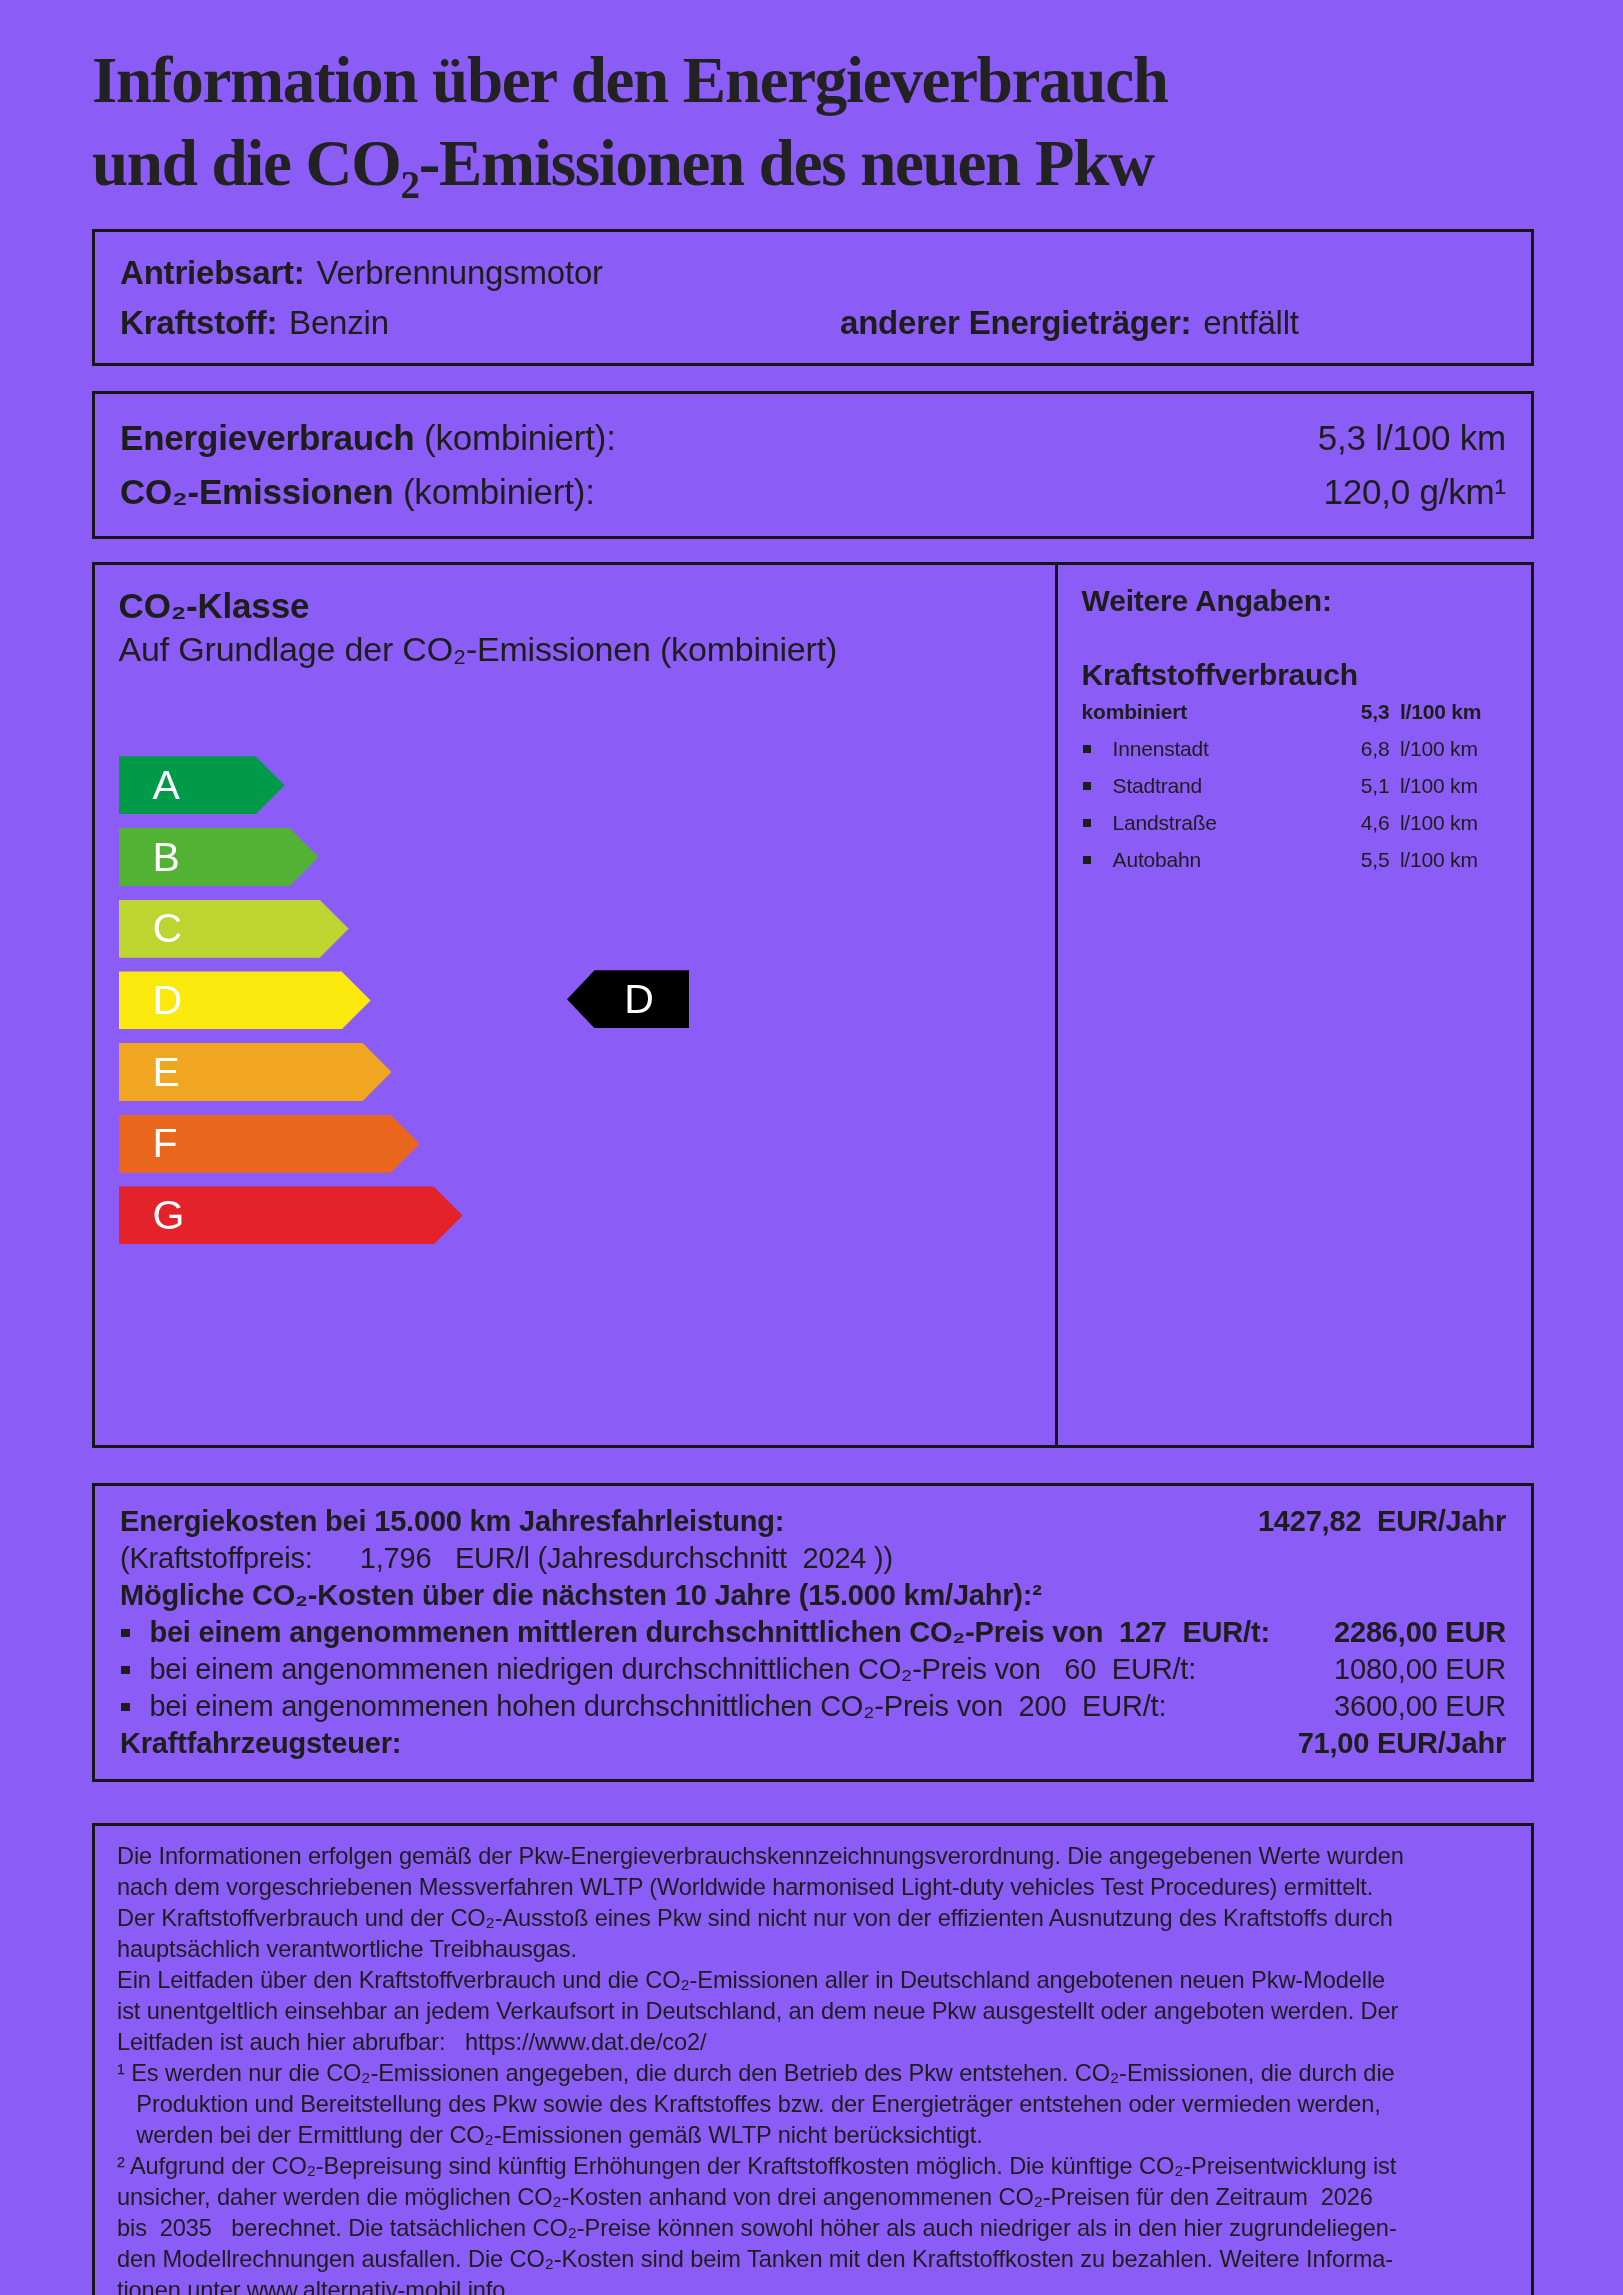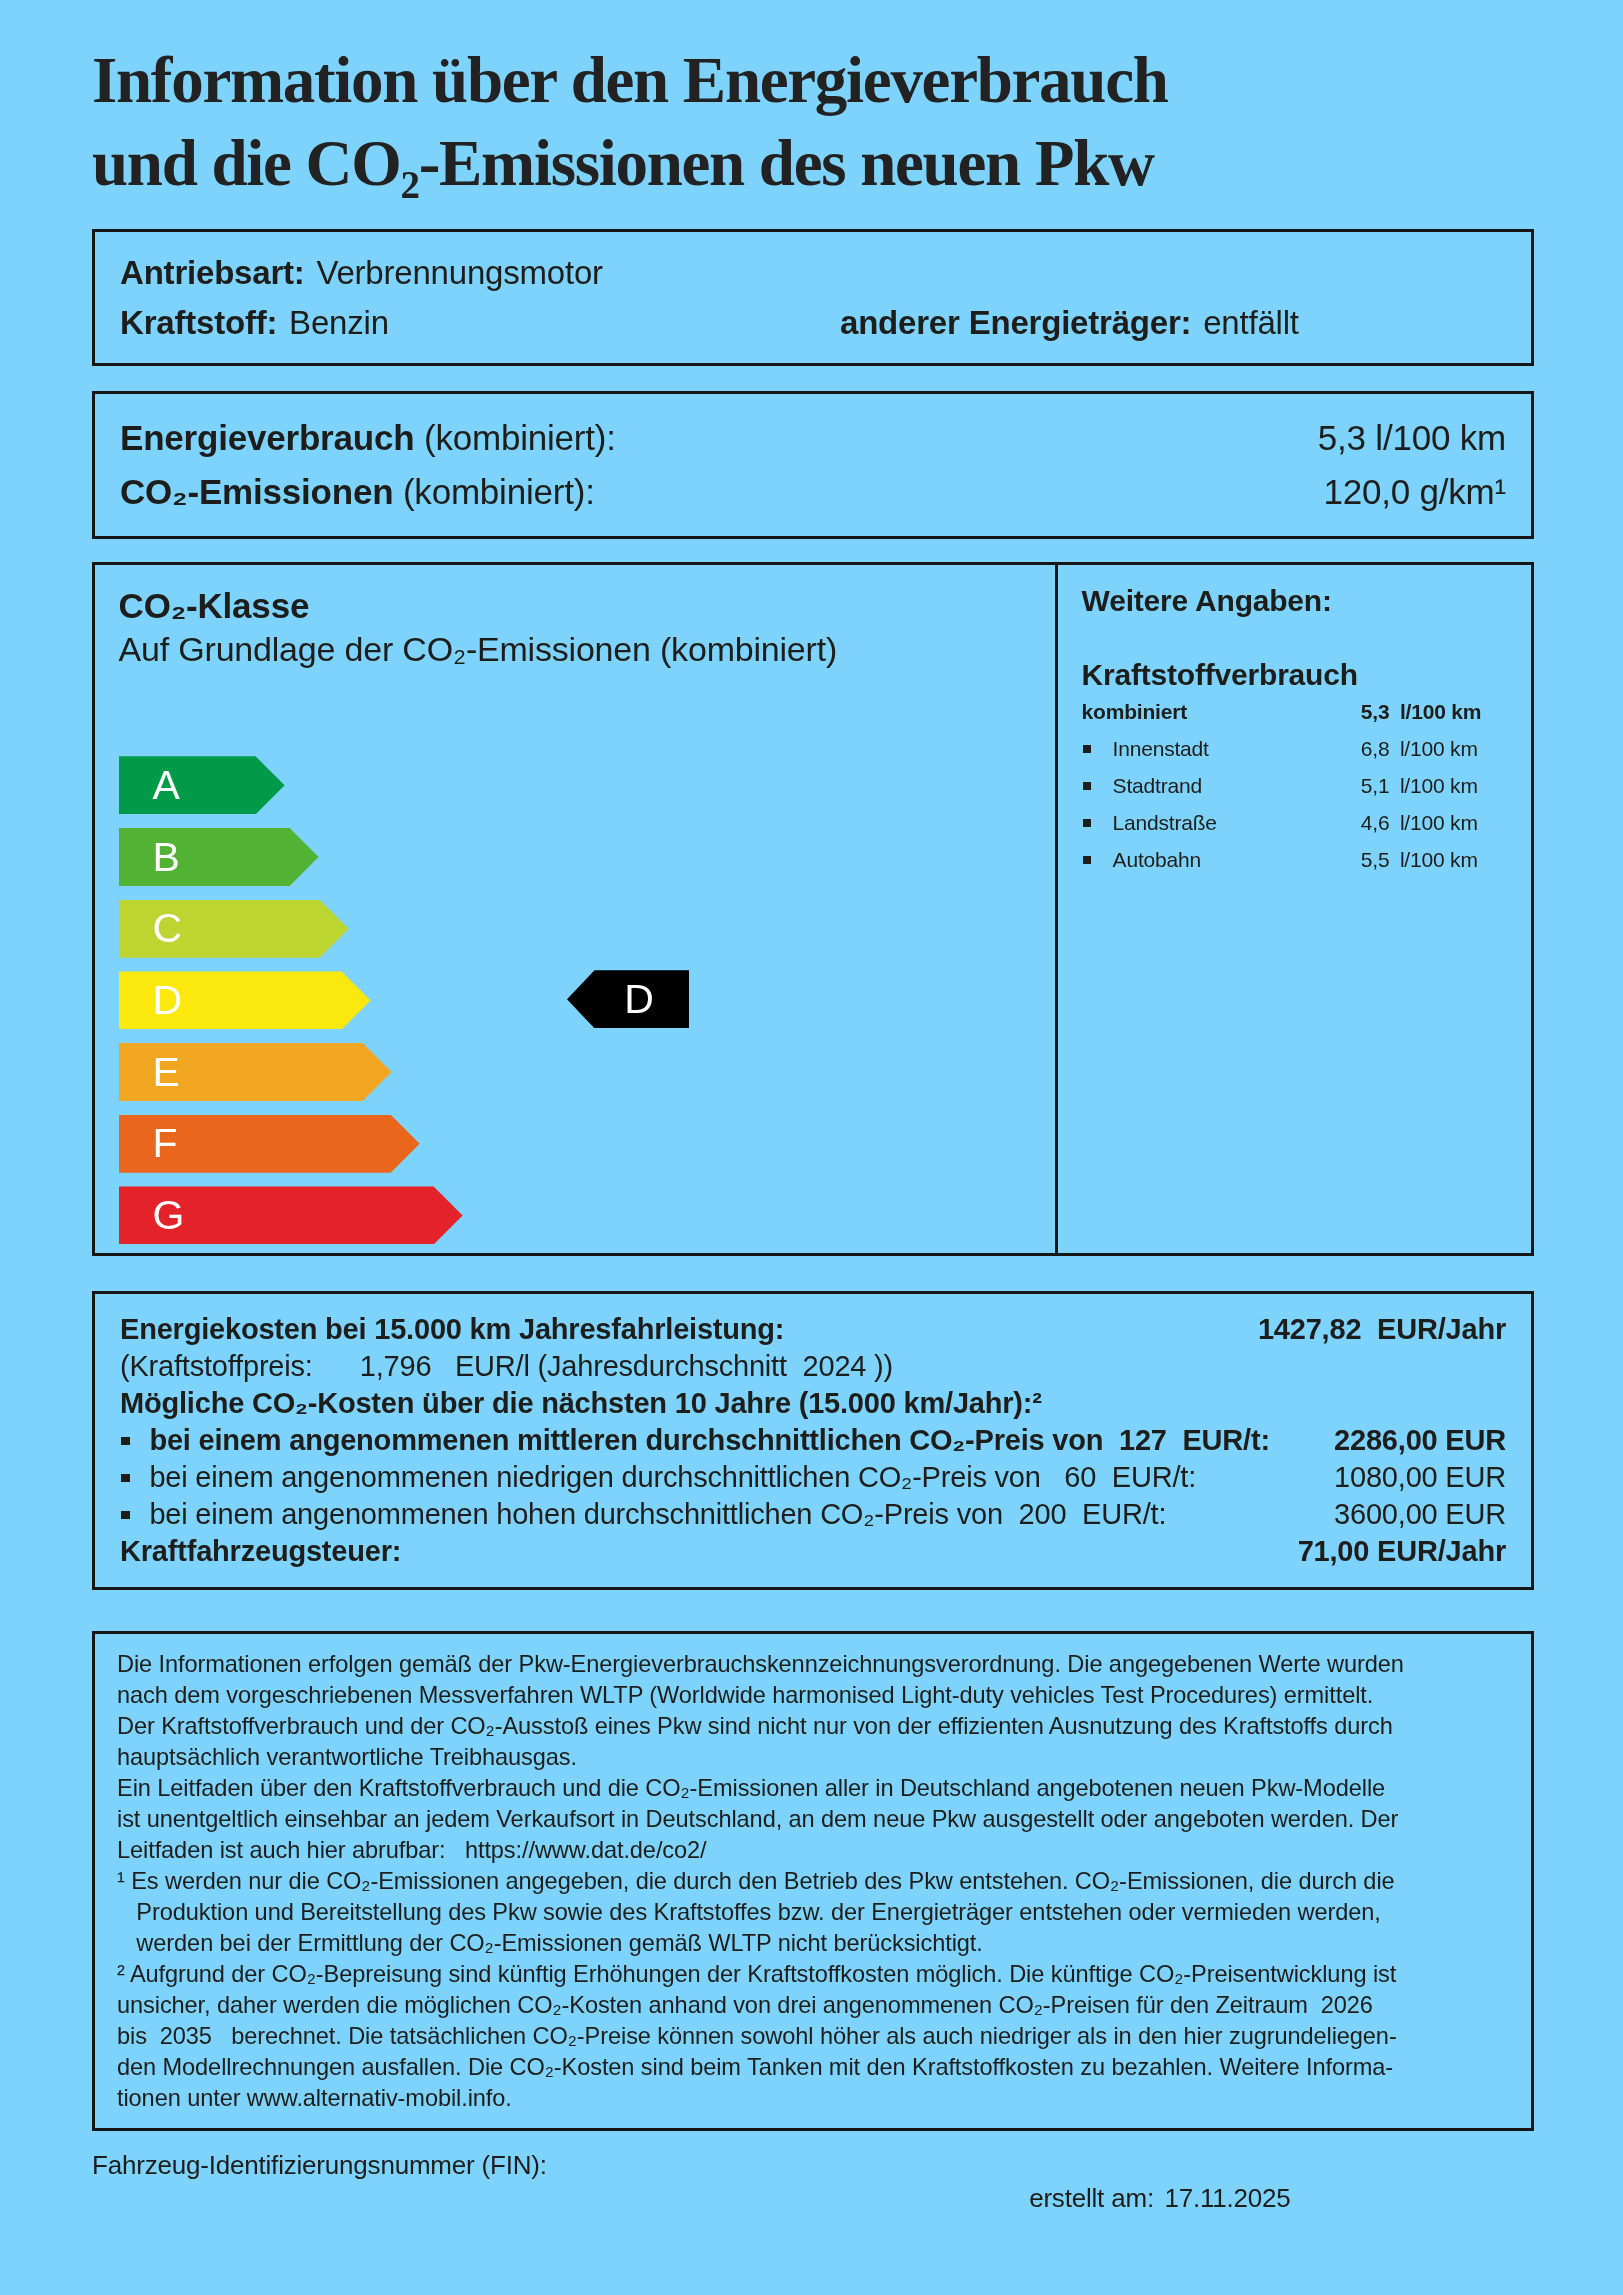--- a/index.html
+++ b/index.html
@@ -1,18 +1,18 @@
 <!DOCTYPE html>
 <html lang="de" style="font-size:10.5px"><head>
 <meta charset="utf-8">
 <style>
   html,body{margin:0;padding:0;background:#ffffff;}
   .page{
     position:relative; width:1623px; height:2295px; overflow:hidden;
-    background:#7dd3fc; color:#1d1d1b;
+    background:#8b5cf6; color:#1d1d1b;
     font-family:"Liberation Sans","DejaVu Sans",sans-serif;
     box-sizing:border-box; padding:39px 89px 0 92px;
     letter-spacing:-0.2px;
   }
   .box{border:3.3px solid #161616; box-sizing:border-box;}
 
   
   .title{
     font-family:"Liberation Serif","DejaVu Serif",serif;
     font-weight:bold; font-size:65px; line-height:1.28;
@@ -28,21 +28,21 @@
   .val{font-weight:normal; white-space:pre;}
 
   
   .cons-box{padding:17px 25px; margin-bottom:23px;}
   .cons-row{display:flex; justify-content:space-between; font-size:35px; line-height:54px;}
   .cons-label-bold{font-weight:bold;}
   .cons-label-rest{font-weight:normal;}
   .cons-value{font-weight:normal; white-space:pre;}
 
   
-  .co2-box{position:relative; height:694px; margin-bottom:35px;}
+  .co2-box{position:relative; height:886px; margin-bottom:35px;}
   .co2-head{padding:19.6px 0 0 23.6px;}
   .co2-heading{font-size:35px; font-weight:bold; line-height:41px;}
   .co2-subheading{font-size:34px; font-weight:normal; line-height:41px; margin-top:3px;}
   .arrow-rows{position:absolute; left:23.6px; top:191px;}
   .arrow{
     height:58px; margin-bottom:13.7px; display:flex; align-items:center;
     clip-path:polygon(0 0, calc(100% - 29px) 0, 100% 50%, calc(100% - 29px) 100%, 0 100%);
   }
   .arrow-letter{color:#ffffff; font-size:41px; font-weight:400; padding-left:34px;}
   .indicator{

